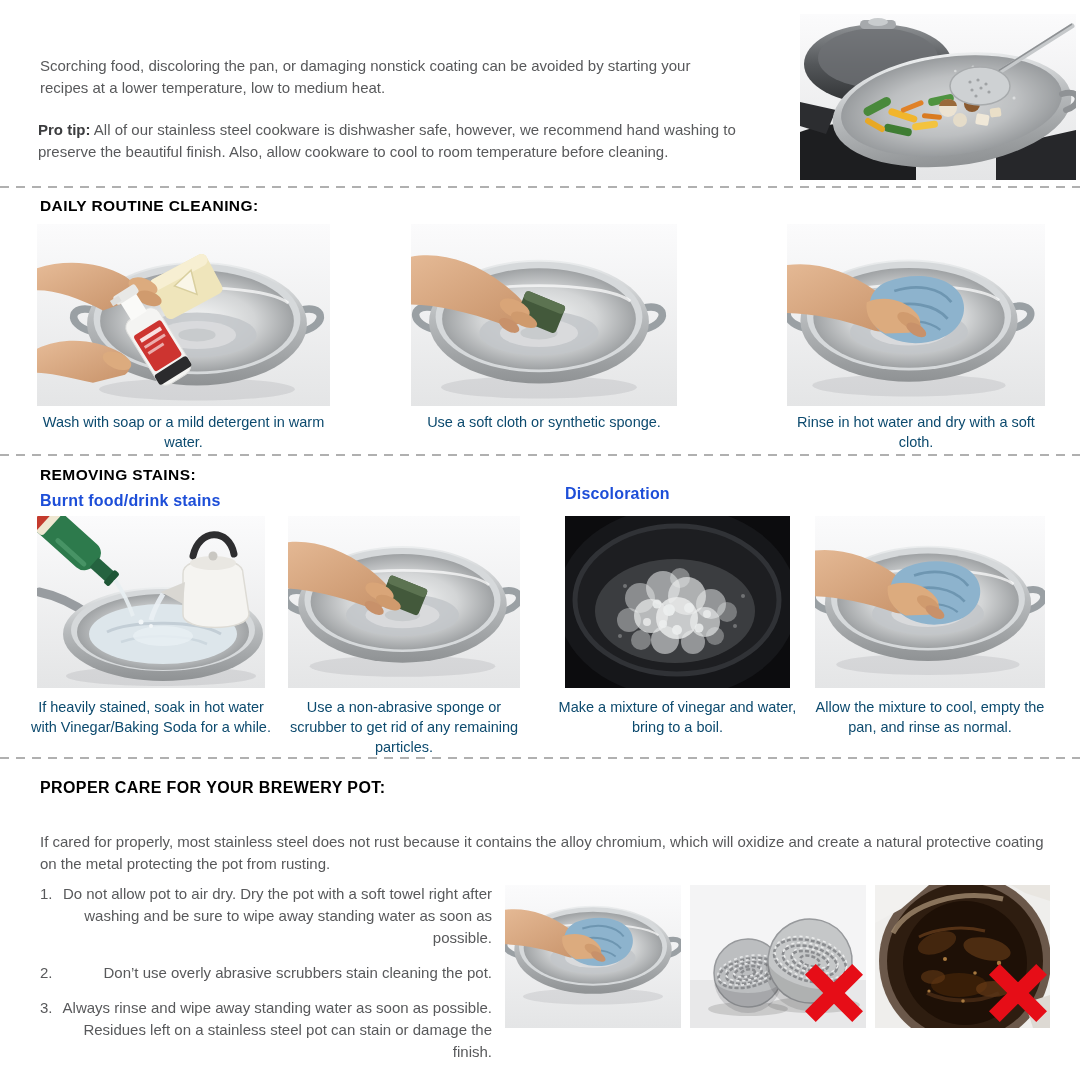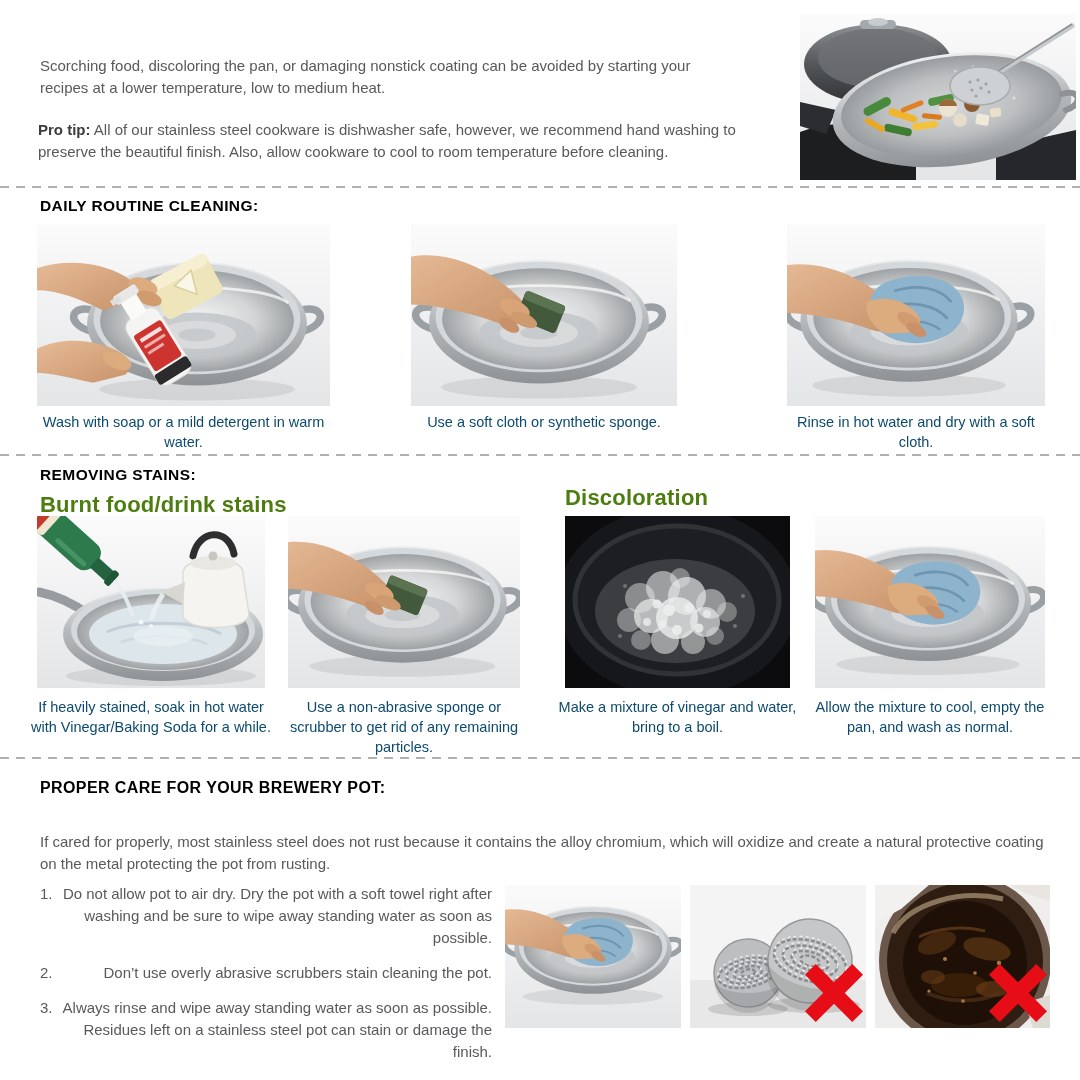--- a/index.html
+++ b/index.html
@@ -4,21 +4,21 @@
 <style>
   html,body { margin:0; padding:0; background:#fff; }
   .page {
     position:relative; width:1080px; height:1080px; background:#ffffff;
     font-family:"Liberation Sans","DejaVu Sans",sans-serif; color:#58595b; overflow:hidden;
   }
   .h { position:absolute; font-weight:700; color:#000; font-size:15.5px; letter-spacing:0.4px; }
   .body-text { position:absolute; color:#58595b; font-size:15px; line-height:22px; }
   .body-text b { color:#3c3d3f; }
   .caption { position:absolute; text-align:center; color:#0c4a6e; font-size:14.5px; line-height:20px; }
-  .subhead { position:absolute; font-weight:700; color:#4d7c0f; font-size:22px; letter-spacing:0.2px; }
+  .subhead { position:absolute; font-weight:700; color:#1d4ed8; font-size:16px; letter-spacing:0.2px; }
   .divider { position:absolute; left:0; width:1080px; height:2px;
     background:repeating-linear-gradient(90deg,#b0b0b0 0 9px,transparent 9px 16px); }
   .photo { position:absolute; overflow:hidden; background:#ededee; }
   .photo svg { display:block; width:100%; height:100%; }
   .redx { position:absolute; width:58px; height:58px; right:3px; bottom:6px; }
   .redx svg { width:100%; height:100%; display:block; }
 
   
   .cook-title { left:40px; top:24px; }
   .cook-p1 { left:40px; top:40px; width:700px; }
@@ -333,21 +333,21 @@
     <svg viewBox="0 0 230 172" preserveAspectRatio="none">
       <rect width="230" height="172" fill="url(#gBg)"></rect>
       <use href="#sym-pan" x="-18" y="0" width="262" height="166"></use>
       <use href="#sym-arm-cloth" x="-18" y="0" width="262" height="166"></use>
     </svg>
   </div>
 
   <div class="caption stain-c1">If heavily stained, soak in hot water with Vinegar/Baking Soda for a while.</div>
   <div class="caption stain-c3">Make a mixture of vinegar and water, bring to a boil.</div>
   <div class="caption stain-c2">Use a non-abrasive sponge or scrubber to get rid of any remaining particles.</div>
-  <div class="caption stain-c4">Allow the mixture to cool, empty the pan, and wash as normal.</div>
+  <div class="caption stain-c4">Allow the mixture to cool, empty the pan, and rinse as normal.</div>
 
   <div class="divider d3"></div>
 
   <div class="h care-title">PROPER CARE FOR YOUR BREWERY POT:</div>
   <p class="body-text care-intro">If cared for properly, most stainless steel does not rust because it contains the alloy chromium, which will oxidize and create a natural protective coating on the metal protecting the pot from rusting.</p>
 
   <div class="care-list">
     <div class="care-li">
       <span class="li-num">1.</span>
       <span class="li-text">Do not allow pot to air dry. Dry the pot with a soft towel right after washing and be sure to wipe away standing water as soon as possible.</span>

